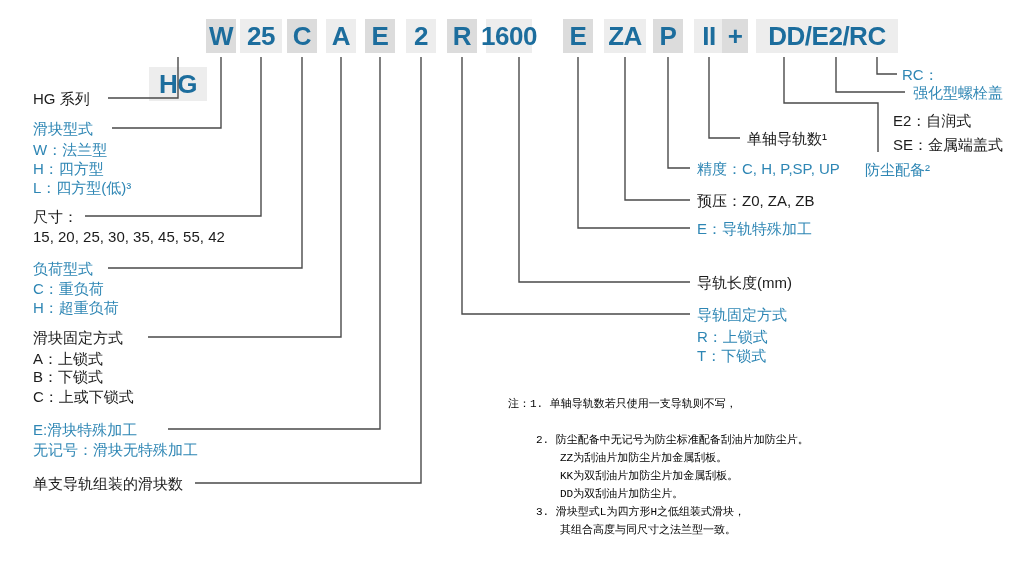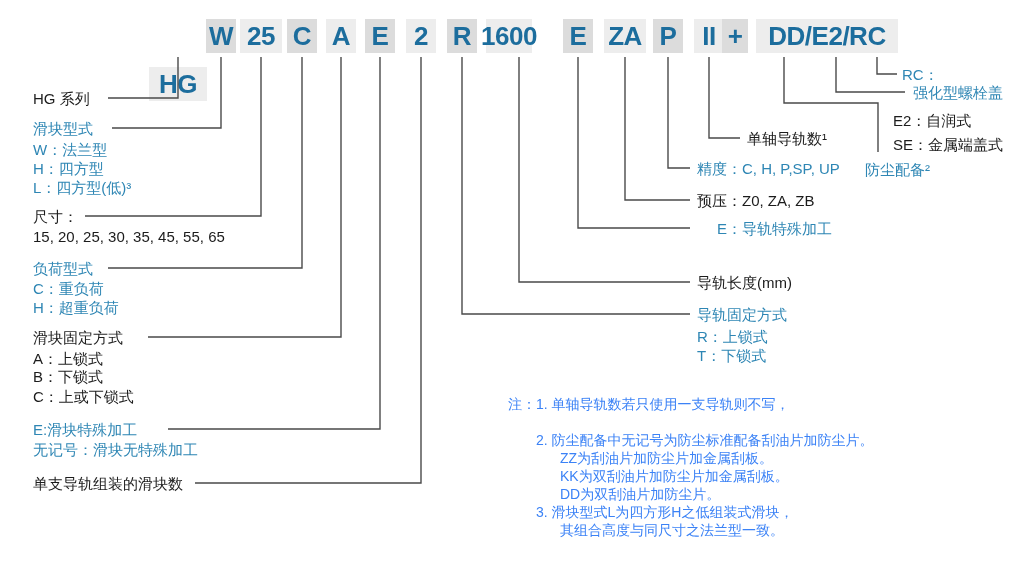--- a/index.html
+++ b/index.html
@@ -11,21 +11,21 @@
     font-weight:bold;font-size:26px;letter-spacing:-0.5px;
     color:#1c6d9d;white-space:nowrap;
   }
   .seg-light{background:#ededed;}
   .seg-dark{background:#dcdcdc;}
   .lines{position:absolute;left:0;top:0;pointer-events:none;}
   .lines polyline{fill:none;stroke:#4a4a4a;stroke-width:1.4;}
   .lbl{position:absolute;font-size:15px;line-height:18px;white-space:nowrap;}
   .blue{color:#2e86b4;}
   .black{color:#1c1c1c;}
-  .note{position:absolute;font-size:14px;line-height:18px;white-space:nowrap;color:#3b82f6;}
+  .note{position:absolute;font-size:11px;line-height:18px;white-space:nowrap;color:#000000;font-family:Liberation Mono, monospace;}
 </style>
 </head>
 <body>
 
 <div class="canvas">
 
   <span class="code-seg seg-light" style="left:149px;width:58px;margin-top:48px;">HG</span>
   <span class="code-seg seg-dark" style="left:206px;width:30px;">W</span>
   <span class="code-seg seg-light" style="left:240px;width:42px;">25</span>
   <span class="code-seg seg-dark" style="left:287px;width:30px;">C</span>
@@ -59,36 +59,36 @@
     <polyline points="836,57 836,92 905,92"></polyline>
     <polyline points="877,57 877,74 897,74"></polyline>
   </svg>
 
   <div class="lbl black" style="left:33px;top:90px;">HG 系列</div>
   <div class="lbl blue" style="left:33px;top:120px;">滑块型式</div>
   <div class="lbl blue" style="left:33px;top:141px;">W：法兰型</div>
   <div class="lbl blue" style="left:33px;top:160px;">H：四方型</div>
   <div class="lbl blue" style="left:33px;top:179px;">L：四方型(低)³</div>
   <div class="lbl black" style="left:33px;top:208px;">尺寸：</div>
-  <div class="lbl black" style="left:33px;top:228px;">15, 20, 25, 30, 35, 45, 55, 65</div>
+  <div class="lbl black" style="left:33px;top:228px;">15, 20, 25, 30, 35, 45, 55, 42</div>
   <div class="lbl blue" style="left:33px;top:260px;">负荷型式</div>
   <div class="lbl blue" style="left:33px;top:280px;">C：重负荷</div>
   <div class="lbl blue" style="left:33px;top:299px;">H：超重负荷</div>
   <div class="lbl black" style="left:33px;top:329px;">滑块固定方式</div>
   <div class="lbl black" style="left:33px;top:350px;">A：上锁式</div>
   <div class="lbl black" style="left:33px;top:368px;">B：下锁式</div>
   <div class="lbl black" style="left:33px;top:388px;">C：上或下锁式</div>
   <div class="lbl blue" style="left:33px;top:421px;">E:滑块特殊加工</div>
   <div class="lbl blue" style="left:33px;top:441px;">无记号：滑块无特殊加工</div>
   <div class="lbl black" style="left:33px;top:475px;">单支导轨组装的滑块数</div>
 
   <div class="lbl black" style="left:747px;top:130px;">单轴导轨数¹</div>
   <div class="lbl blue" style="left:697px;top:160px;">精度：C, H, P,SP, UP</div>
   <div class="lbl black" style="left:697px;top:192px;">预压：Z0, ZA, ZB</div>
-  <div class="lbl blue" style="left:697px;top:220px;margin-left:20px;">E：导轨特殊加工</div>
+  <div class="lbl blue" style="left:697px;top:220px;">E：导轨特殊加工</div>
   <div class="lbl black" style="left:697px;top:274px;">导轨长度(mm)</div>
   <div class="lbl blue" style="left:697px;top:306px;">导轨固定方式</div>
   <div class="lbl blue" style="left:697px;top:328px;">R：上锁式</div>
   <div class="lbl blue" style="left:697px;top:347px;">T：下锁式</div>
   <div class="lbl blue" style="left:902px;top:66px;">RC：</div>
   <div class="lbl blue" style="left:913px;top:84px;">强化型螺栓盖</div>
   <div class="lbl black" style="left:893px;top:112px;">E2：自润式</div>
   <div class="lbl black" style="left:893px;top:136px;">SE：金属端盖式</div>
   <div class="lbl blue" style="left:865px;top:161px;">防尘配备²</div>
 

